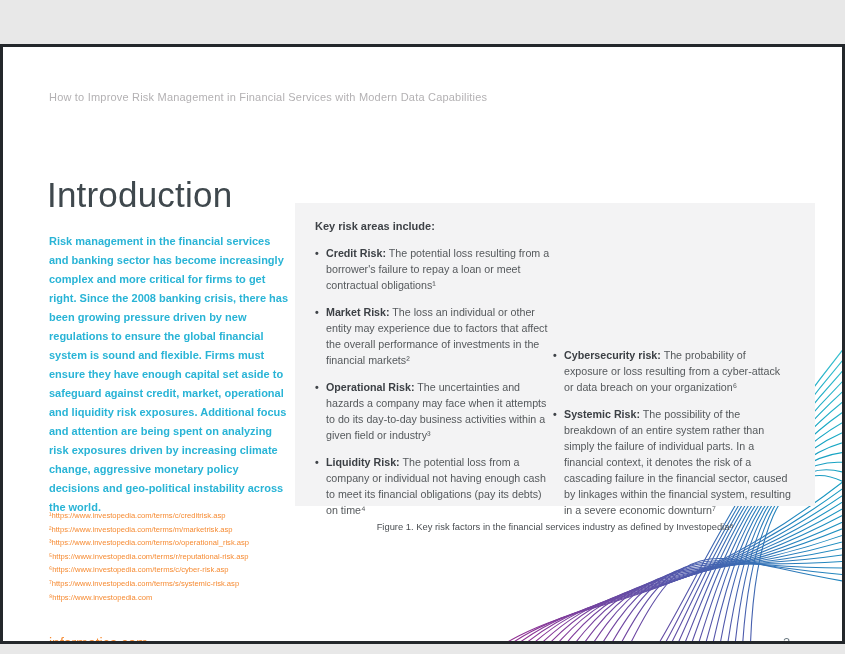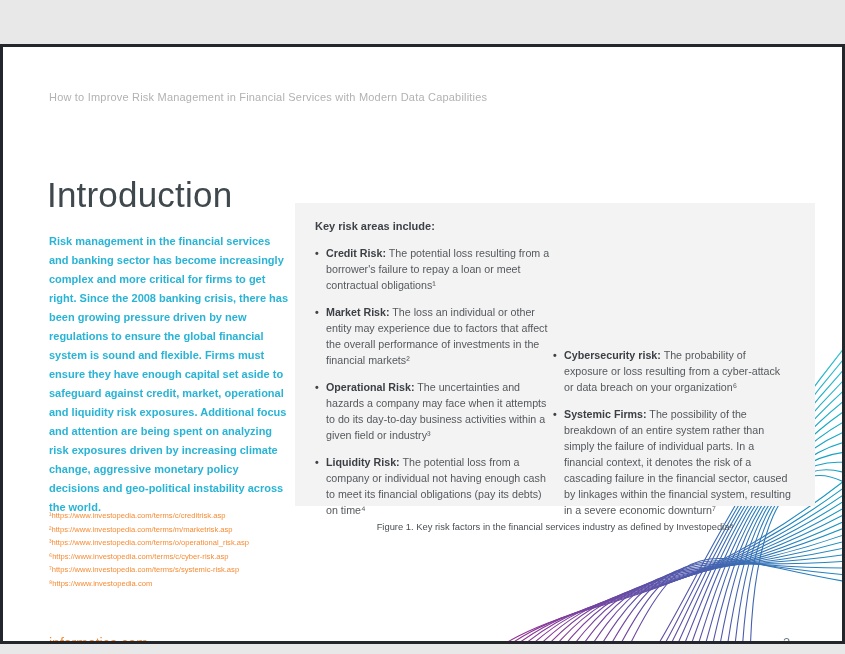--- a/index.html
+++ b/index.html
@@ -143,33 +143,34 @@
           <span class="risk-term">Liquidity Risk:</span>
           <span>The potential loss from a company or individual not having enough cash to meet its financial obligations (pay its debts) on time⁴</span>
         </div>
       </div>
       <div class="risk-col">
         <div class="risk-item">
           <span class="risk-term">Cybersecurity risk:</span>
           <span>The probability of exposure or loss resulting from a cyber-attack or data breach on your organization⁶</span>
         </div>
         <div class="risk-item">
-          <span class="risk-term">Systemic Firms:</span>
+          <span class="risk-term">Systemic Risk:</span>
           <span>The possibility of the breakdown of an entire system rather than simply the failure of individual parts. In a financial context, it denotes the risk of a cascading failure in the financial sector, caused by linkages within the financial system, resulting in a severe economic downturn⁷</span>
         </div>
       </div>
     </div>
   </div>
 
   <div class="figure-caption">Figure 1. Key risk factors in the financial services industry as defined by Investopedia⁸</div>
 
   <div class="footnotes">
     <a href="#" class="footnote">¹https://www.investopedia.com/terms/c/creditrisk.asp</a>
     <a href="#" class="footnote">²https://www.investopedia.com/terms/m/marketrisk.asp</a>
     <a href="#" class="footnote">³https://www.investopedia.com/terms/o/operational_risk.asp</a>
+    <a href="#" class="footnote">⁵https://www.investopedia.com/terms/r/reputational-risk.asp</a>
     <a href="#" class="footnote">⁶https://www.investopedia.com/terms/c/cyber-risk.asp</a>
     <a href="#" class="footnote">⁷https://www.investopedia.com/terms/s/systemic-risk.asp</a>
     <a href="#" class="footnote">⁸https://www.investopedia.com</a>
   </div>
 
   <a href="#" class="footer-link">informatica.com</a>
 
   <div class="page-number">3</div>
 
 </div>

